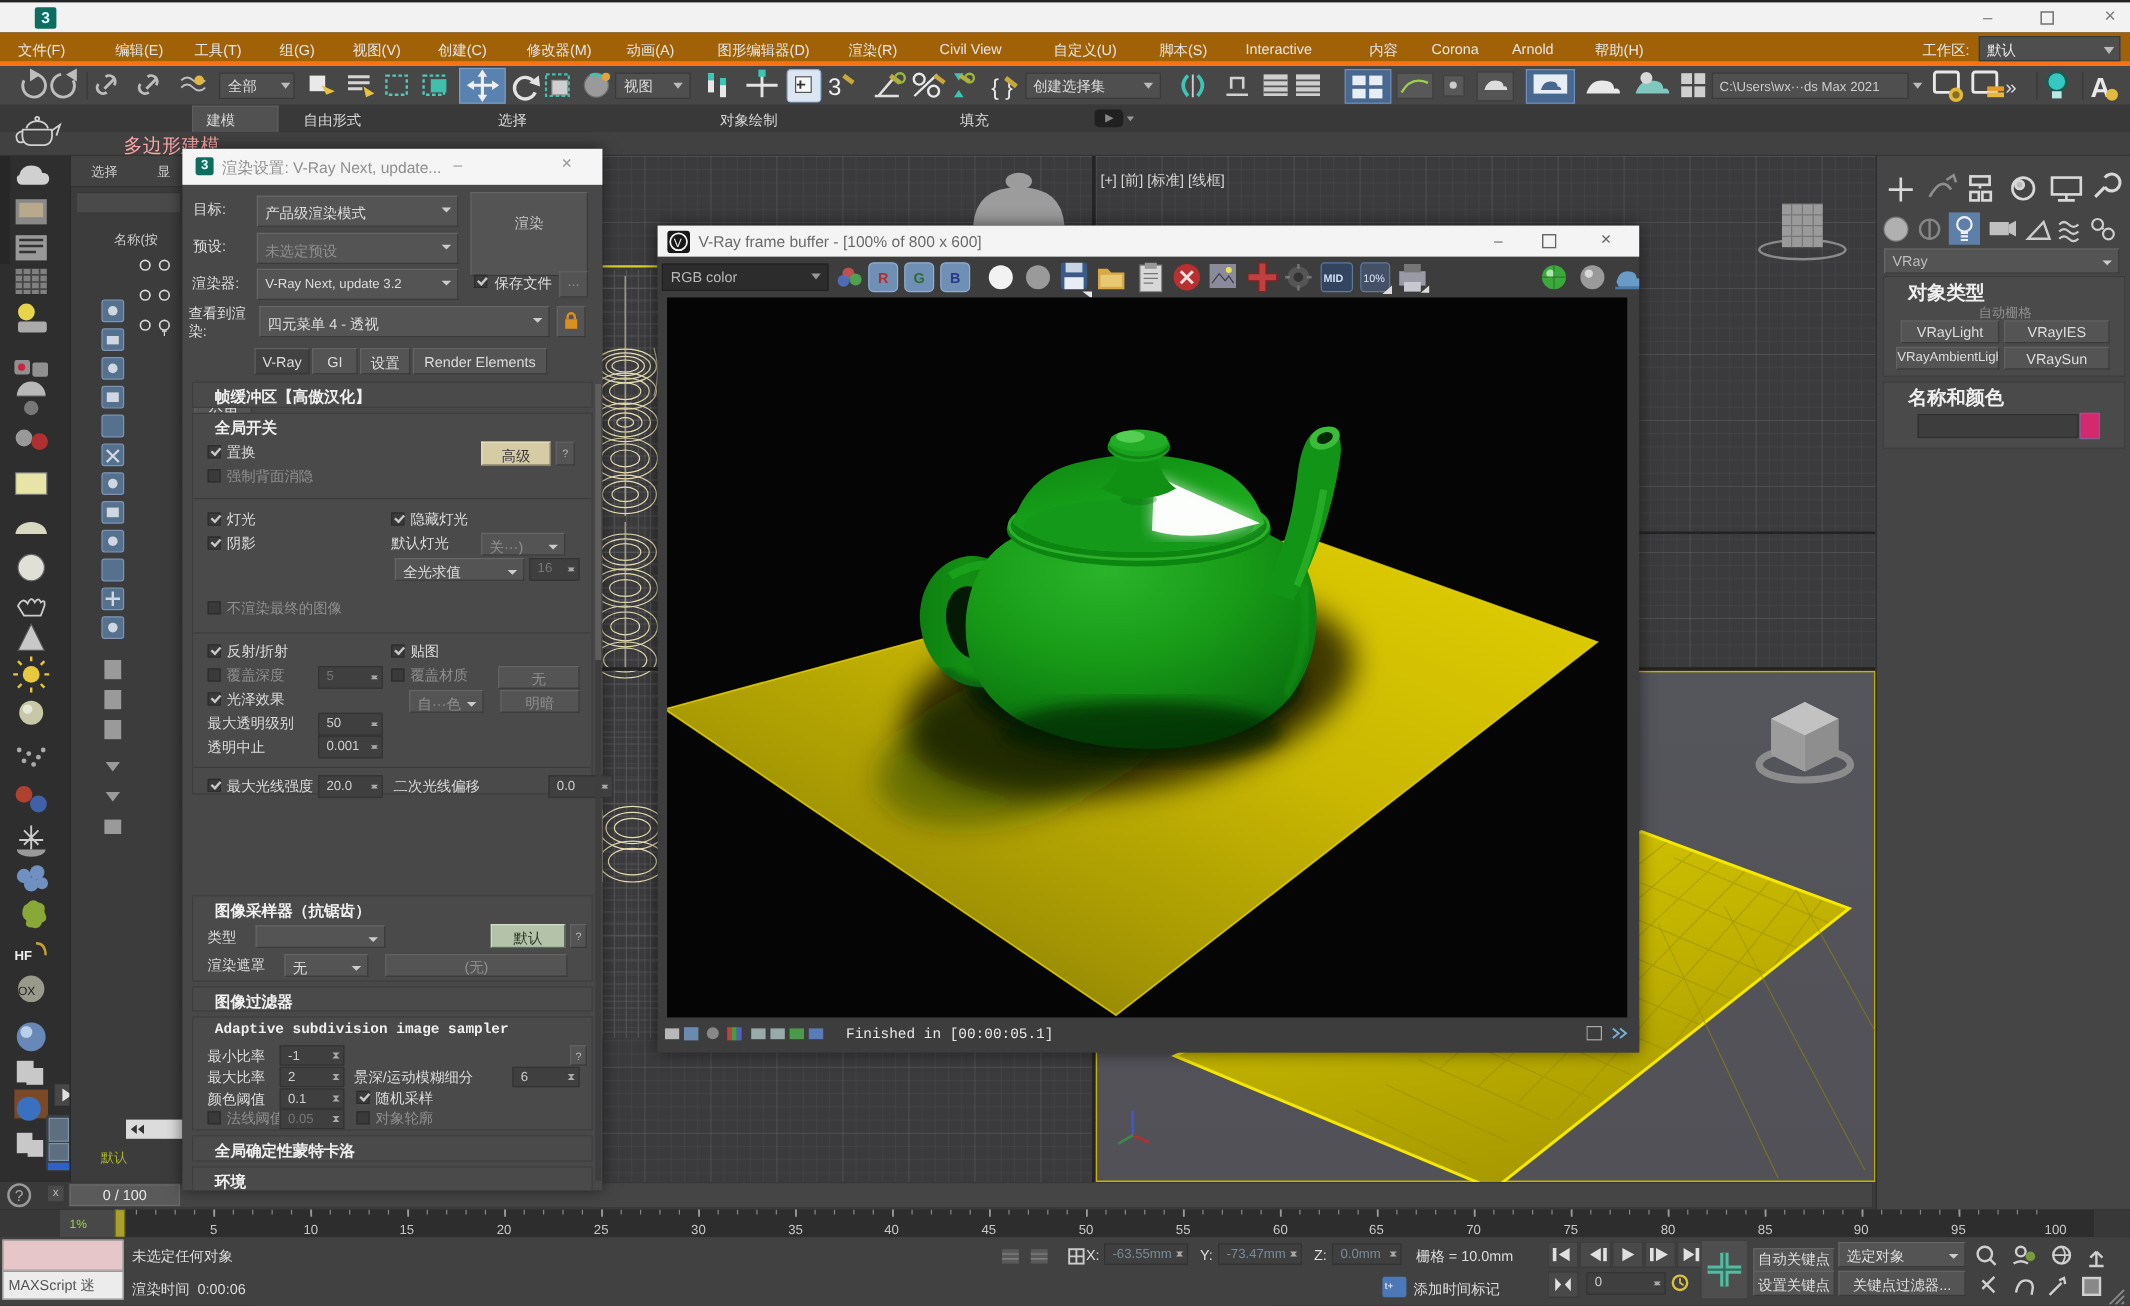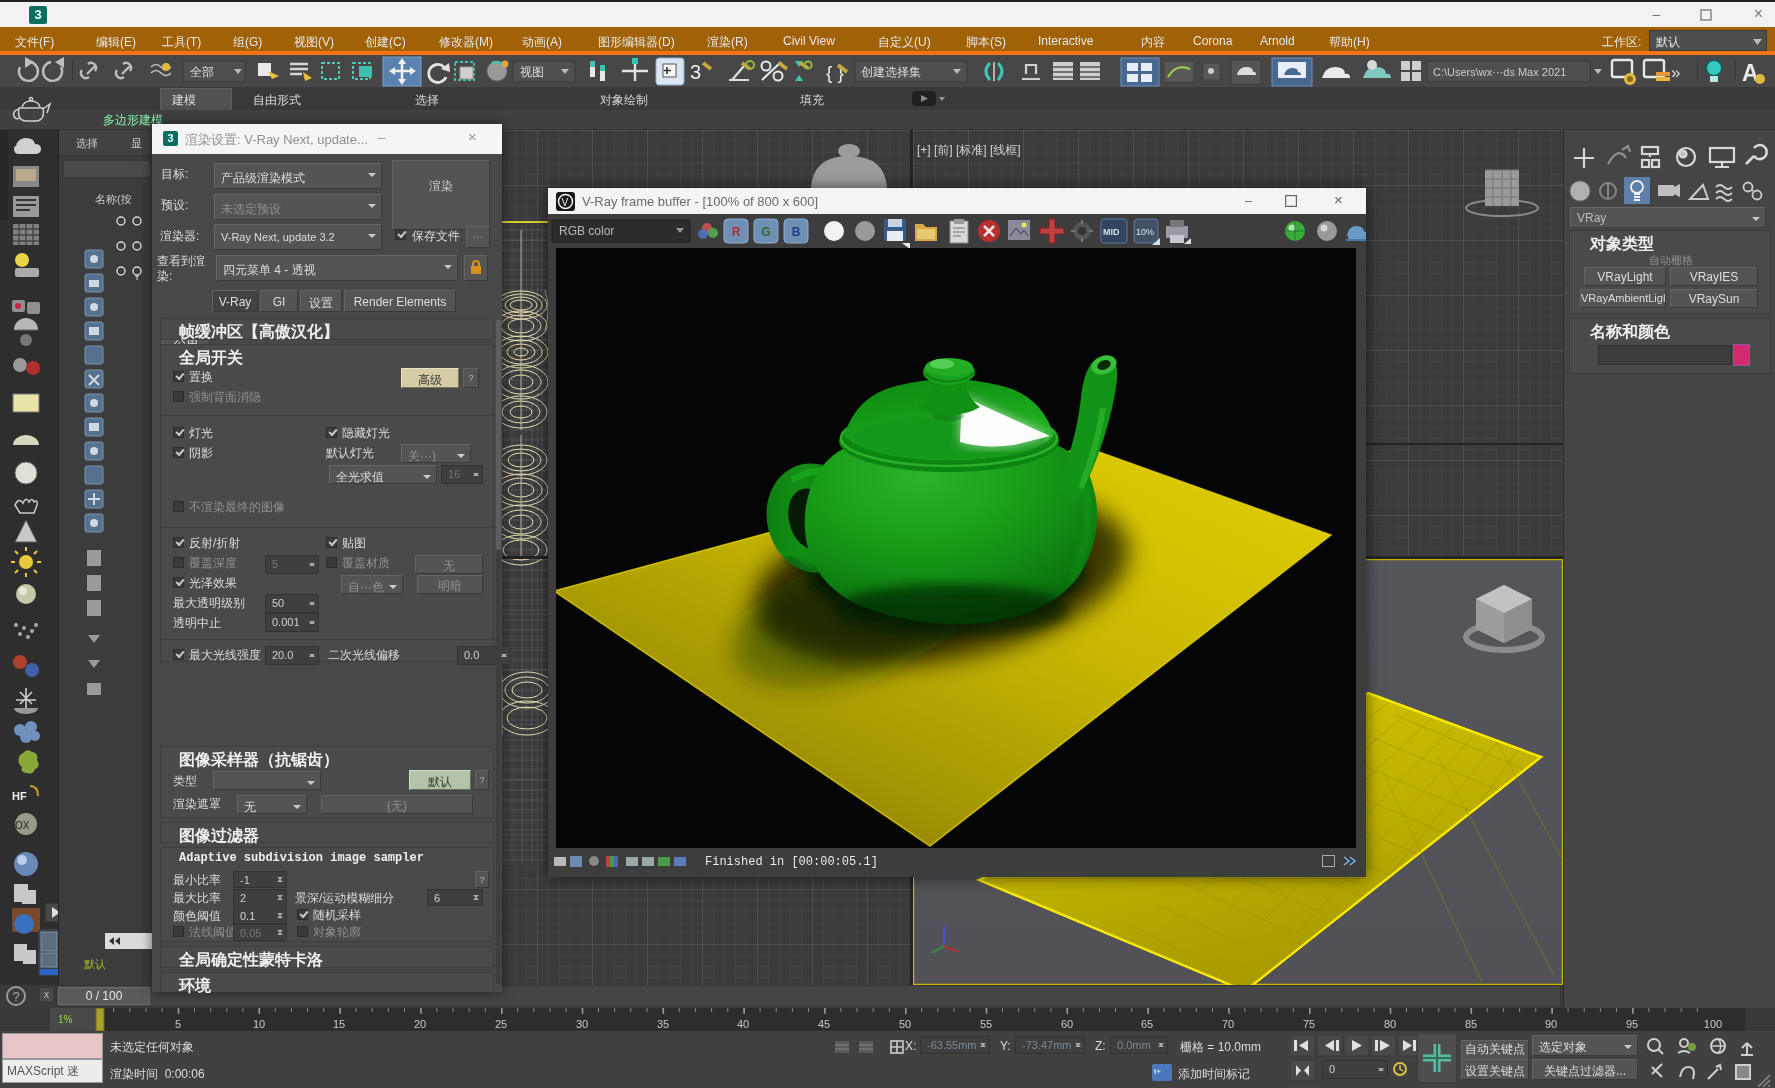--- a/index.html
+++ b/index.html
@@ -8,21 +8,21 @@
 
 #titlebar{left:0;top:0;width:1775px;height:27px;background:#f2f2f2;border-top:2px solid #222;}
 #titlebar .t{position:absolute;left:55px;top:5px;color:#9a9a9a;font-size:14px;margin-top:32px;}
 #appico{position:absolute;left:29px;top:4px;width:18px;height:18px;background:#0d6e5f;border-radius:2px;color:#dff;font-size:13px;font-weight:bold;text-align:center;line-height:18px;}
 .wbtn{position:absolute;top:4px;width:17px;height:17px;color:#777;font-size:14px;text-align:center;line-height:16px;}
 #menubar{left:0;top:27px;width:1775px;height:28px;background:#a16207;color:#e6e6e6;font-size:12px;border-bottom:4px solid #f97316;}
 #menubar span{position:absolute;top:7px;white-space:nowrap;}
 #toolbar{left:0;top:55px;width:1775px;height:33px;background:#474747;border-bottom:1px solid #3a3a3a;}
 #ribbontabs{left:0;top:88px;width:1775px;height:22px;background:#393939;color:#d8d8d8;font-size:12px;}
 #ribbontabs span{position:absolute;top:4px;}
-#polyrow{left:0;top:110px;width:1775px;height:20px;background:#414141;color:#86efac;font-size:12px;border-bottom:1px solid #333;}
+#polyrow{left:0;top:110px;width:1775px;height:20px;background:#414141;color:#fca5a5;font-size:16px;border-bottom:1px solid #333;}
 
 #leftstrip{left:0;top:130px;width:58px;height:878px;background:#2e2e2e;}
 #explorer{left:58px;top:130px;width:94px;height:878px;background:#3c3c3c;border-left:1px solid #252525;color:#ccc;font-size:11px;}
 
 #vp{left:152px;top:130px;width:1411px;height:855px;background:#3b3b3d;overflow:hidden;}
 .grid{background-image:
  linear-gradient(rgba(140,140,145,0.16) 1px,transparent 1px),
  linear-gradient(90deg,rgba(140,140,145,0.16) 1px,transparent 1px),
  linear-gradient(rgba(120,120,125,0.12) 1px,transparent 1px),
  linear-gradient(90deg,rgba(120,120,125,0.12) 1px,transparent 1px);
@@ -33,21 +33,21 @@
 #vpBR{left:761px;top:429px;width:650px;height:426px;background:#55565c;border:1px solid #c9b000;}
 #cmdpanel{left:1563px;top:130px;width:212px;height:878px;background:#454545;border-left:1px solid #2a2a2a;}
 
 #timeslider{left:0;top:985px;width:1563px;height:23px;background:#3a3a3a;}
 #ruler{left:0;top:1008px;width:1775px;height:23px;background:#2d2d2d;color:#c8c8c8;font-size:11px;}
 #statusbar{left:0;top:1031px;width:1775px;height:57px;background:#414141;color:#ddd;font-size:12px;}
 
 #dlg{left:152px;top:124px;width:350px;height:868px;background:#484848;box-shadow:0 0 12px rgba(0,0,0,.55);font-size:12px;color:#dcdcdc;}
 #dlgtitle{position:absolute;left:0;top:0;width:350px;height:30px;background:#f5f5f5;}
 .roll{position:absolute;left:8px;width:334px;background:#4a4a4a;border:1px solid #3e3e3e;}
-.rollhdr{height:20px;color:#efefef;font-weight:bold;font-size:16px;padding:3px 0 0 18px;}
+.rollhdr{height:20px;color:#efefef;font-weight:bold;font-size:13px;padding:3px 0 0 18px;}
 .drop{position:absolute;background:#545454;border:1px solid #666;border-bottom-color:#3a3a3a;border-right-color:#3a3a3a;color:#ddd;font-size:12px;padding:3px 4px 0 6px;white-space:nowrap;overflow:hidden;}
 .drop:after{content:"";position:absolute;right:5px;top:9px;border:4px solid transparent;border-top-color:#ccc;}
 .btn{position:absolute;background:#545454;border:1px solid #636363;border-bottom-color:#393939;border-right-color:#393939;color:#ddd;font-size:12px;text-align:center;}
 .cb{position:absolute;width:11px;height:11px;background:#3a3a3a;border:1px solid #2c2c2c;}
 .cb.on:after{content:"";position:absolute;left:2px;top:1px;width:6px;height:3px;border-left:2px solid #c8c8c8;border-bottom:2px solid #c8c8c8;transform:rotate(-48deg);}
 .lbl{position:absolute;white-space:nowrap;}
 .dim{color:#8f8f8f;}
 .spin{position:absolute;background:#3f3f3f;border:1px solid #333;color:#cfcfcf;font-size:11px;padding:2px 0 0 6px;}
 .spin:after{content:"";position:absolute;right:3px;top:4px;border:3px solid transparent;border-bottom-color:#aaa;}
 .spin:before{content:"";position:absolute;right:3px;bottom:4px;border:3px solid transparent;border-top-color:#aaa;}

